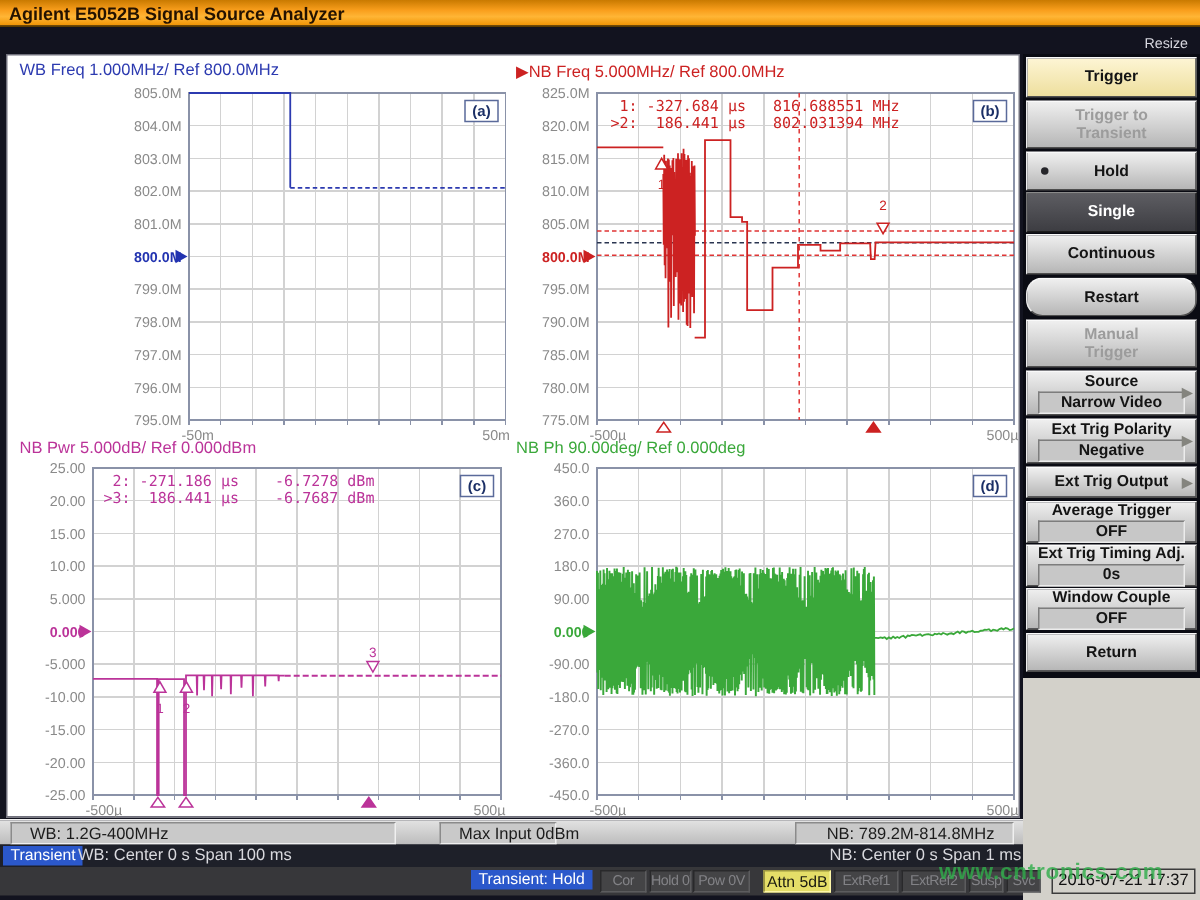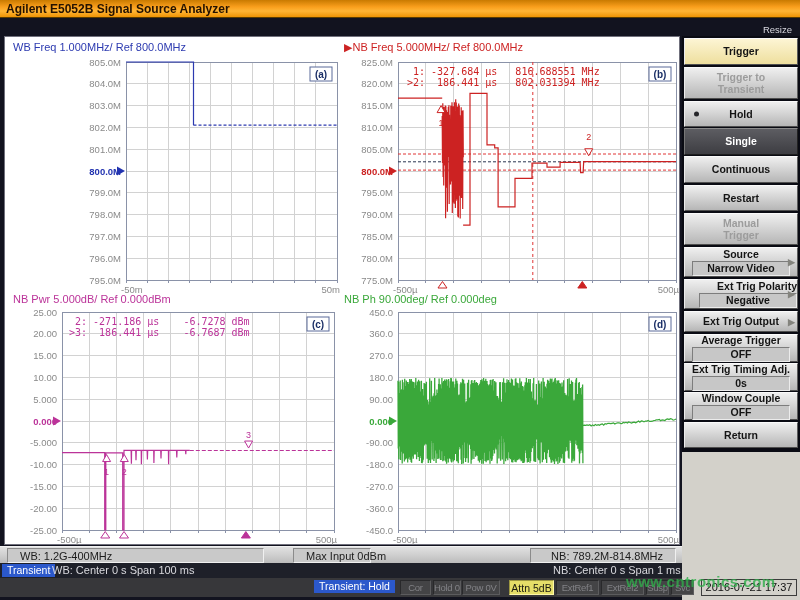--- a/index.html
+++ b/index.html
@@ -278,33 +278,33 @@
     <div class="sb-btn " style="top: 101px; height: 26px;">
       <div>Hold</div>
       <span class="sb-bullet"></span>
     </div>
     <div class="sb-btn selected" style="top: 128px; height: 27px;">
       <div>Single</div>
     </div>
     <div class="sb-btn " style="top: 156px; height: 27px;">
       <div>Continuous</div>
     </div>
-    <div class="sb-btn " style="top: 185px; height: 26px;">
+    <div class="sb-btn " style="top: 185px; height: 26px; border-radius: 11px;">
       <div>Restart</div>
     </div>
     <div class="sb-btn disabled" style="top: 213px; height: 32px;">
       <div>Manual</div>
       <div>Trigger</div>
     </div>
     <div class="sb-btn " style="top: 247px; height: 30px;">
       <div>Source</div>
       <div class="sb-val">Narrow Video</div>
       <span class="sb-arrow">▶</span>
     </div>
-    <div class="sb-btn " style="top: 279px; height: 30px; align-items: flex-end;">
+    <div class="sb-btn " style="top: 279px; height: 30px;">
       <div>Ext Trig Polarity</div>
       <div class="sb-val">Negative</div>
       <span class="sb-arrow">▶</span>
     </div>
     <div class="sb-btn " style="top: 311px; height: 21px;">
       <div>Ext Trig Output</div>
       <span class="sb-arrow">▶</span>
     </div>
     <div class="sb-btn " style="top: 334px; height: 28px;">
       <div>Average Trigger</div>

